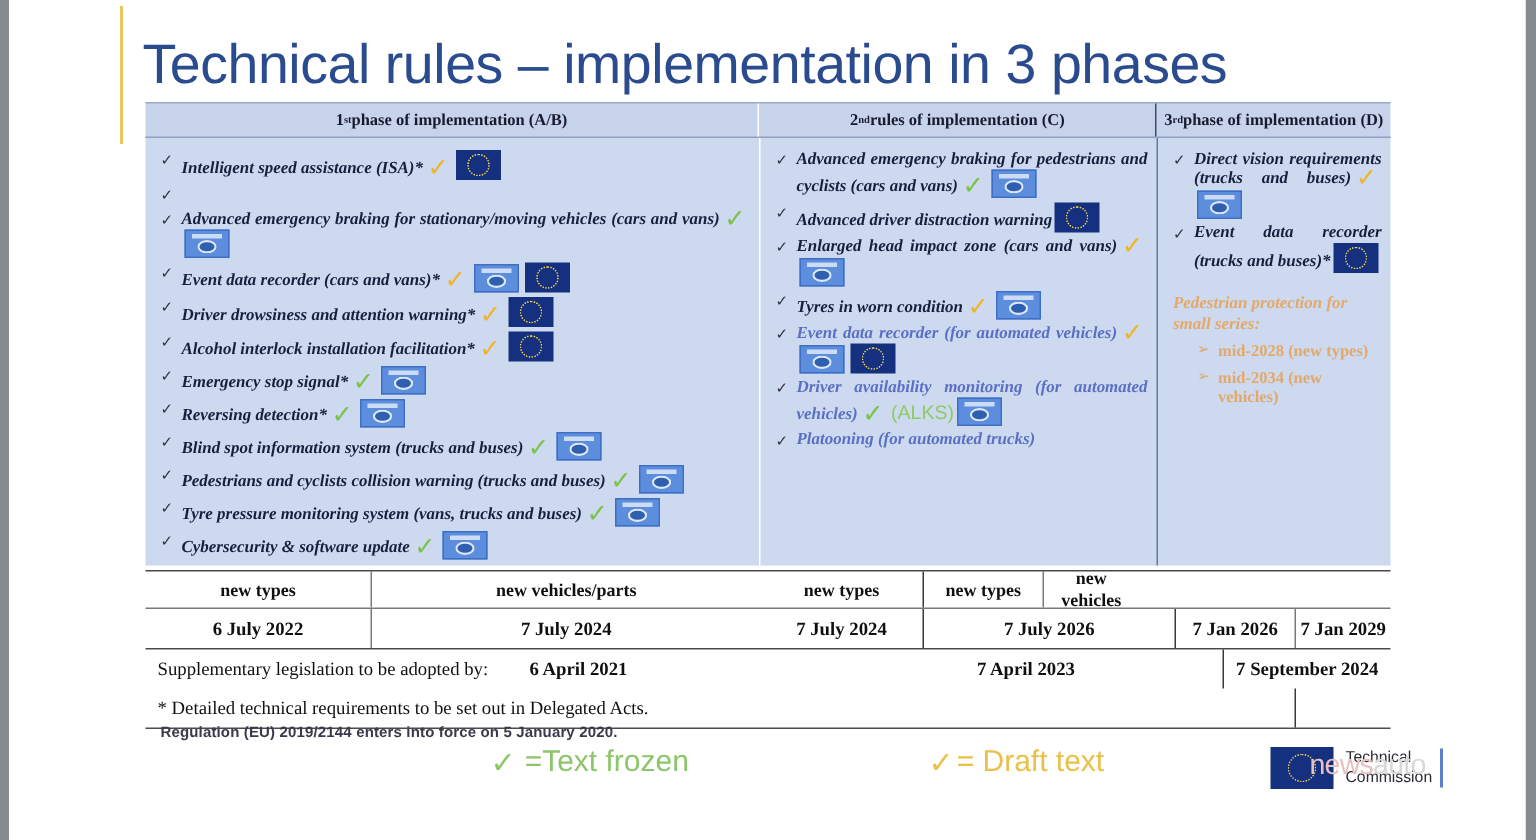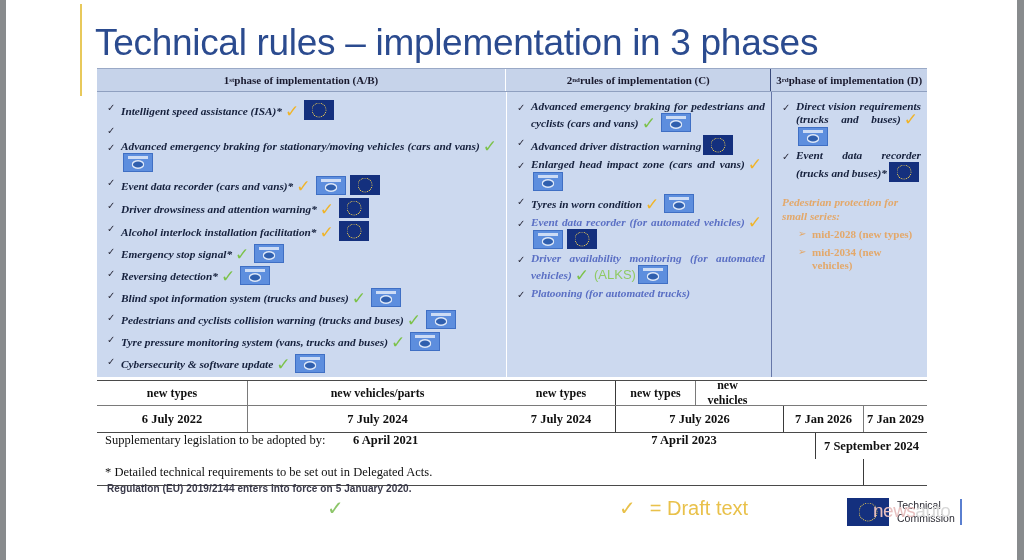--- a/index.html
+++ b/index.html
@@ -86,42 +86,42 @@
   .dt-cell{display:flex;align-items:center;justify-content:center;text-align:center;
       font-size:12.5px;font-weight:bold;color:#101010;box-sizing:border-box;}
   .w1{width:150px;}
   .w2{width:260px;border-left:1px solid #7a7a7a;}
   .w3{width:108px;}
   .w4{width:168px;border-left:1px solid #3a3a3a;}
   .w5{width:80px;border-left:1px solid #3a3a3a;}
   .w6{width:64px;border-left:1px solid #7a7a7a;}
   .dt-cell.hdrtxt{font-size:12px;}
 
-  .supp{display:flex;height:26px;align-items:flex-start;font-size:12.5px;color:#101010;}
+  .supp{display:flex;height:26px;align-items:center;font-size:12.5px;color:#101010;}
   .supp .lbl{font-weight:400;padding-left:8px;width:248px;}
   .supp .d1{font-weight:bold;width:200px;}
   .supp .d2{font-weight:bold;width:262px;text-align:center;}
   .supp .d3{font-weight:bold;flex:1;text-align:center;border-left:1px solid #3a3a3a;height:26px;
             display:flex;align-items:center;justify-content:center;}
   .dnote{height:26px;display:flex;align-items:center;font-size:12.5px;padding-left:8px;
          color:#101010;border-bottom:1.6px solid #4a4a4a;position:relative;}
   .dnote .vsep{position:absolute;left:766px;top:0;width:1px;height:26px;background:#3a3a3a;}
 
   .regnote{position:absolute;left:100px;top:483px;font-family:"Liberation Sans",sans-serif;
            font-size:10px;color:#3a3a4a;font-weight:bold;letter-spacing:.1px;}
 
   
   .legend{position:absolute;top:496px;left:320px;display:flex;align-items:center;
           font-family:"Liberation Sans",sans-serif;}
   .lg1{color:#8dc66a;font-size:20px;margin-right:0;}
   .lg1t{color:#8dc66a;font-size:20px;margin-left:6px;}
   .legend2{position:absolute;top:496px;left:612px;display:flex;align-items:center;
           font-family:"Liberation Sans",sans-serif;}
   .lg2{color:#e9c14a;font-size:20px;}
-  .lg2t{color:#e9c14a;font-size:20px;margin-left:14px;text-align:right;}
+  .lg2t{color:#e9c14a;font-size:20px;margin-left:2px;text-align:right;}
 
   
   .eclogo{position:absolute;left:840px;top:498px;display:flex;align-items:center;}
   .ecflag{width:42px;height:28px;background:#14307e;position:relative;}
   .ecflag::after{content:"";position:absolute;left:50%;top:50%;transform:translate(-50%,-50%);
      width:17px;height:17px;border:1.8px dotted #ffd84d;border-radius:50%;}
   .ectext{margin-left:8px;font-family:"Liberation Sans",sans-serif;font-size:10.5px;
      color:#2a2a33;line-height:1.25;border-right:2px solid #5a7fd0;padding-right:5px;}
   .watermark{position:absolute;left:866px;top:500px;font-family:"Liberation Sans",sans-serif;
      font-size:19px;font-weight:normal;letter-spacing:-.5px;color:#d8d8d8;}
@@ -290,20 +290,21 @@
     <div class="dnote">
       <span>* Detailed technical requirements to be set out in Delegated Acts.</span>
       <span class="vsep"></span>
     </div>
   </div>
 
   <div class="regnote">Regulation (EU) 2019/2144 enters into force on 5 January 2020.</div>
 
   <div class="legend">
     <span class="lg1">✓</span>
+    <span class="lg1t">=Text frozen</span>
   </div>
   <div class="legend2">
     <span class="lg2">✓</span>
     <span class="lg2t">= Draft text</span>
   </div>
 
   <div class="eclogo">
     <div class="ecflag"></div>
     <div class="ectext">
       <div>Technical</div>

